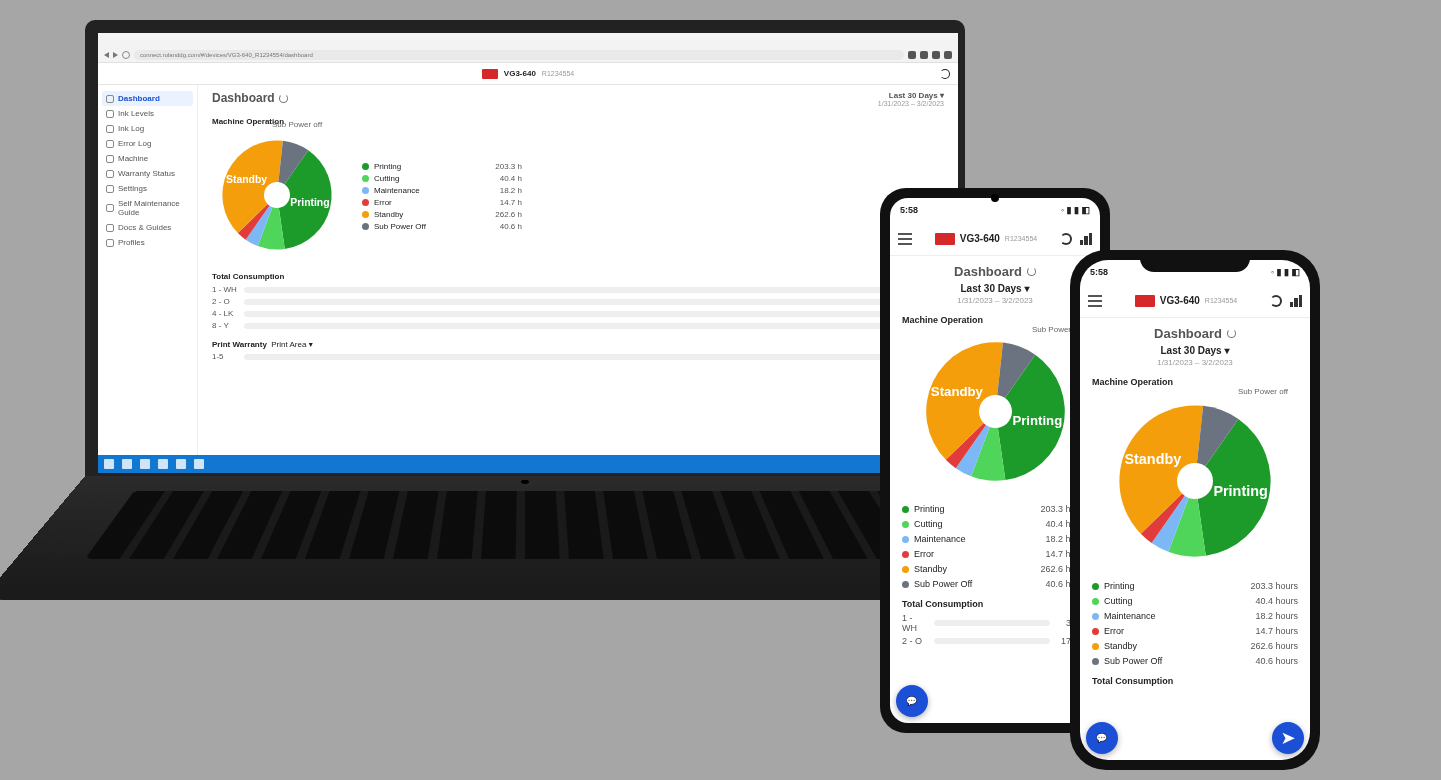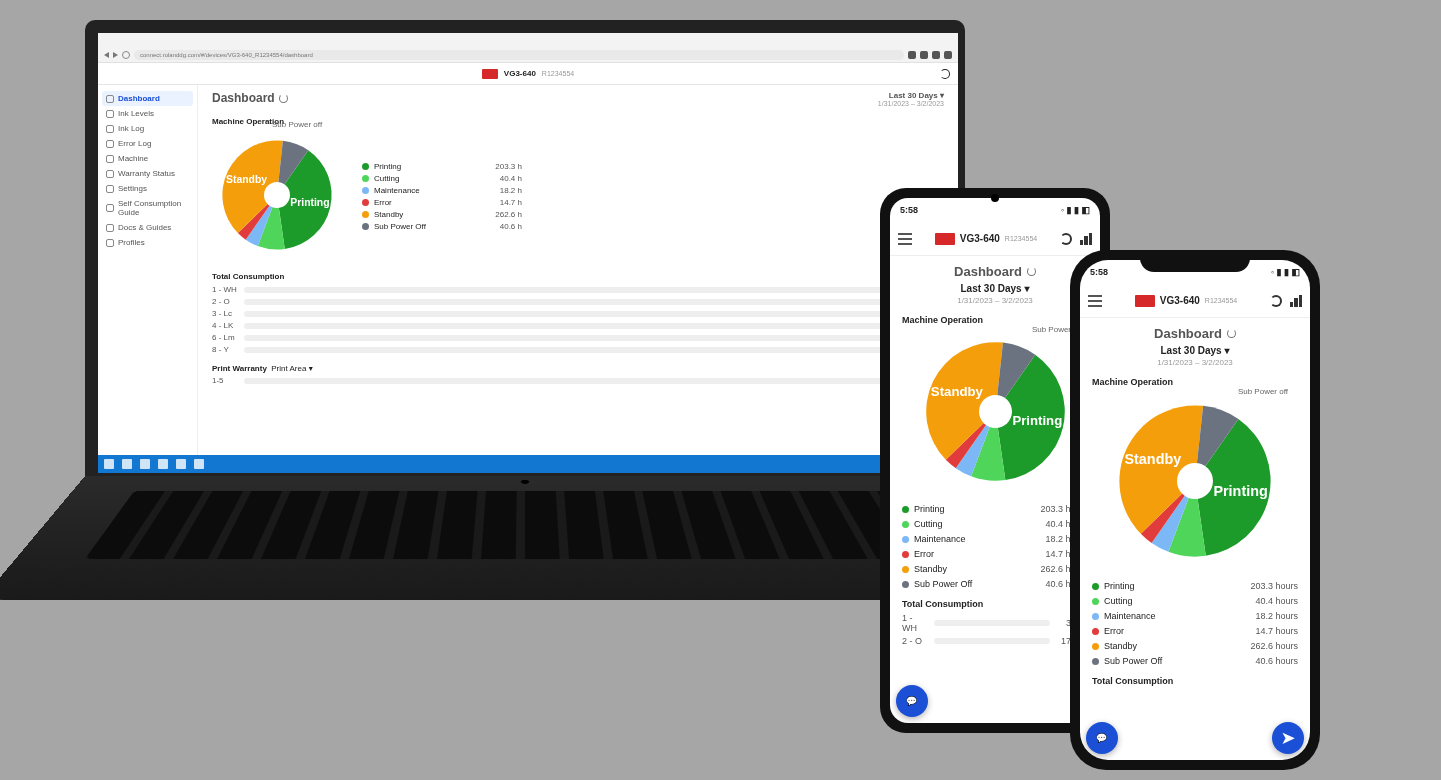--- a/index.html
+++ b/index.html
@@ -142,21 +142,21 @@
             <div class="sidebar-item">
               <span class="si-icon"></span>
               <span>Warranty Status</span>
             </div>
             <div class="sidebar-item">
               <span class="si-icon"></span>
               <span>Settings</span>
             </div>
             <div class="sidebar-item">
               <span class="si-icon"></span>
-              <span>Self Consumption Guide</span>
+              <span>Self Maintenance Guide</span>
             </div>
             <div class="sidebar-item">
               <span class="si-icon"></span>
               <span>Docs &amp; Guides</span>
             </div>
             <div class="sidebar-item">
               <span class="si-icon"></span>
               <span>Profiles</span>
             </div>
           </div>
@@ -241,33 +241,23 @@
                 <span class="ink-name">1 - WH</span>
                 <span class="ink-track"><span class="ink-fill" style="width:17.5%;background:#d9d9d9"></span></span>
                 <span class="ink-val">35 ml</span>
               </div>
               <div class="ink-row">
                 <span class="ink-name">2 - O</span>
                 <span class="ink-track"><span class="ink-fill" style="width:89%;background:#2aa9e0"></span></span>
                 <span class="ink-val">178 ml</span>
               </div>
               <div class="ink-row">
-                <span class="ink-name">3 - Lc</span>
-                <span class="ink-track"><span class="ink-fill" style="width:33.5%;background:#7dd3fc"></span></span>
-                <span class="ink-val">67 ml</span>
-              </div>
-              <div class="ink-row">
                 <span class="ink-name">4 - LK</span>
                 <span class="ink-track"><span class="ink-fill" style="width:15%;background:#9ca3af"></span></span>
                 <span class="ink-val">30 ml</span>
-              </div>
-              <div class="ink-row">
-                <span class="ink-name">6 - Lm</span>
-                <span class="ink-track"><span class="ink-fill" style="width:87.5%;background:#f472d4"></span></span>
-                <span class="ink-val">175 ml</span>
               </div>
               <div class="ink-row">
                 <span class="ink-name">8 - Y</span>
                 <span class="ink-track"><span class="ink-fill" style="width:95%;background:#facc15"></span></span>
                 <span class="ink-val">190 ml</span>
               </div>
             </div>
 
           <div class="results-row">
             <div><b>Print Warranty</b>&nbsp;&nbsp;<span>Print Area</span> ▾</div>

